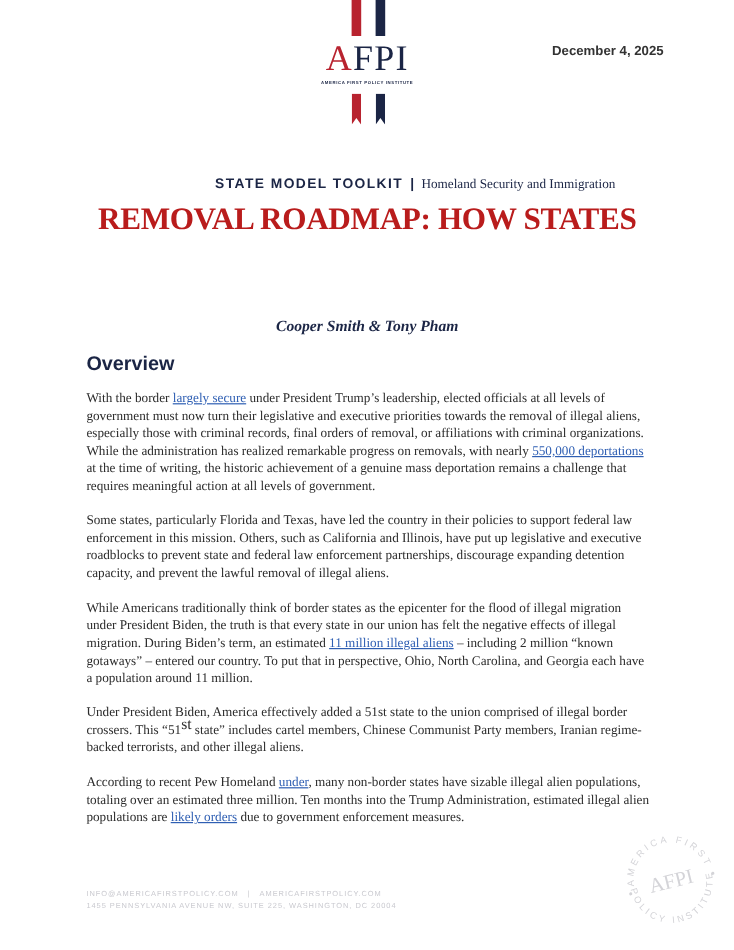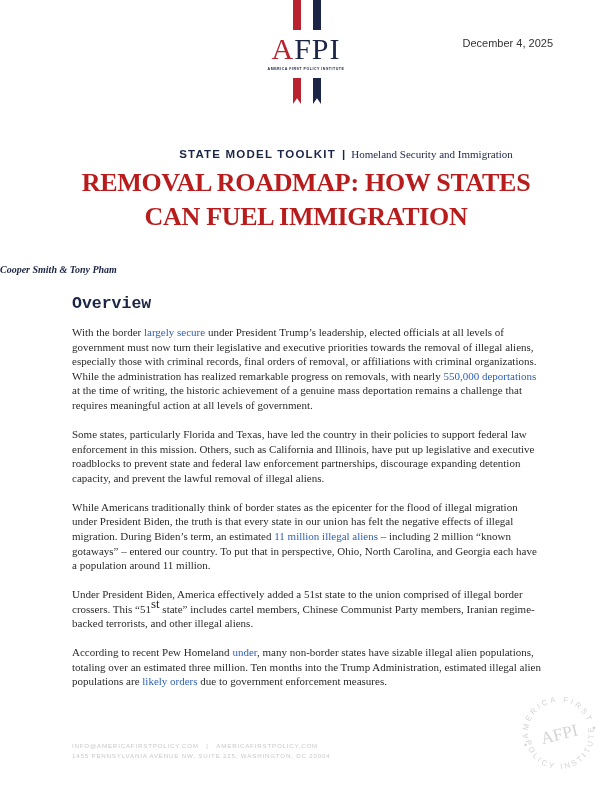--- a/index.html
+++ b/index.html
@@ -13,37 +13,37 @@
     .bar.top { top: 0; height: 30px; }
     .bar.bottom { top: 78px; height: 26px; clip-path: polygon(0 0, 100% 0, 100% 100%, 50% 78%, 0 100%); }
     .bar.red.top, .bar.red.bottom { left: 31px; }
     .bar.navy.top, .bar.navy.bottom { left: 51px; }
     .logo-mark { position: absolute; left: 0; top: 33px; width: 88px; text-align: center;
       font-family: "Liberation Serif", serif; font-size: 30px; font-weight: normal; letter-spacing: 1px; color: #1b2545; line-height: 32px; }
     .logo-mark .a { color: #b8232f; }
     .logo-sub { position: absolute; left: 0; top: 67px; width: 88px; text-align: center;
       font-family: "Liberation Sans", sans-serif; font-size: 3.6px; font-weight: bold; letter-spacing: 0.5px; color: #1b2545; }
 
-    .date { position: absolute; right: 59px; top: 37px; font-family: "Liberation Sans", sans-serif; font-size: 11px; color: #333; }
+    .date { position: absolute; right: 59px; top: 37px; font-family: "Liberation Sans", sans-serif; font-size: 11px; color: #333; font-weight: bold; }
 
     .kicker { position: absolute; left: 0; top: 145px; width: 612px; text-align: center; line-height: 16px; margin-left: 40px; }
     .kicker .toolkit { font-family: "Liberation Sans", sans-serif; font-weight: bold; font-size: 11.5px; letter-spacing: 1.2px; color: #1b2545; }
     .kicker .sep { font-family: "Liberation Sans", sans-serif; font-weight: bold; font-size: 11.5px; color: #1b2545; margin: 0 6px; }
     .kicker .topic { font-family: "Liberation Serif", serif; font-size: 11px; color: #1b2545; }
 
     .title { position: absolute; left: 60px; top: 166px; width: 492px; text-align: center;
       font-family: "Liberation Serif", serif; font-weight: bold; font-size: 26px; line-height: 34px; color: #b91c1c; letter-spacing: -0.3px; }
-    .authors { position: absolute; left: 0; top: 264px; width: 612px; text-align: left;
-      font-family: "Liberation Serif", serif; font-style: italic; font-weight: bold; font-size: 10px; color: #1b2545; }
+    .authors { position: absolute; left: 0; top: 264px; width: 612px; text-align: center;
+      font-family: "Liberation Serif", serif; font-style: italic; font-weight: bold; font-size: 13px; color: #1b2545; }
 
-    .h2 { position: absolute; left: 72px; top: 294px; font-family: Liberation Mono, monospace; font-weight: bold; font-size: 16.5px; color: #1b2545; }
+    .h2 { position: absolute; left: 72px; top: 294px; font-family: Liberation Sans, sans-serif; font-weight: bold; font-size: 16.5px; color: #1b2545; }
 
     .body { position: absolute; left: 72px; top: 325px; width: 470px; font-family: "Liberation Serif", serif; font-size: 11px; line-height: 14.6px; color: #2b2b2b; }
     .body p { margin-bottom: 14.4px; }
-    .body a { color: #2f5fb3; }
+    .body a { color: #2f5fb3; text-decoration: underline; }
     .body sup { font-size: 13px; line-height: 0; }
 
     .footer { position: absolute; left: 72px; top: 741px; font-family: "Liberation Sans", sans-serif; font-size: 6.2px; letter-spacing: 0.8px; color: #c9c9cf; line-height: 10px; }
 
     .seal { position: absolute; left: 516px; top: 690px; width: 86px; height: 86px; transform: rotate(-14deg); }
     .seal svg { width: 100%; height: 100%; }
   </style>
 </head>
 <body>
 
@@ -57,21 +57,20 @@
 </div>
 
 <div class="date">December 4, 2025</div>
 
 <div class="kicker">
   <span class="toolkit">STATE MODEL TOOLKIT</span><span class="sep">|</span><span class="topic">Homeland Security and Immigration</span>
 </div>
 
 <div class="title">
   <div>REMOVAL ROADMAP: HOW STATES</div>
-  <div>CAN FUEL IMMIGRATION</div>
 </div>
 <div class="authors">Cooper Smith &amp; Tony Pham</div>
 
 <div class="h2">Overview</div>
 
 <div class="body">
   <p><span>With the border </span><a>largely secure</a><span> under President Trump’s leadership, elected officials at all levels of government must now turn their legislative and executive priorities towards the removal of illegal aliens, especially those with criminal records, final orders of removal, or affiliations with criminal organizations. While the administration has realized remarkable progress on removals, with nearly </span><a>550,000 deportations</a><span> at the time of writing, the historic achievement of a genuine mass deportation remains a challenge that requires meaningful action at all levels of government.</span></p>
   <p>Some states, particularly Florida and Texas, have led the country in their policies to support federal law enforcement in this mission. Others, such as California and Illinois, have put up legislative and executive roadblocks to prevent state and federal law enforcement partnerships, discourage expanding detention capacity, and prevent the lawful removal of illegal aliens.</p>
   <p><span>While Americans traditionally think of border states as the epicenter for the flood of illegal migration under President Biden, the truth is that every state in our union has felt the negative effects of illegal migration. During Biden’s term, an estimated </span><a>11 million illegal aliens</a><span> – including 2 million “known gotaways” – entered our country. To put that in perspective, Ohio, North Carolina, and Georgia each have a population around 11 million.</span></p>
   <p><span>Under President Biden, America effectively added a 51st state to the union comprised of illegal border crossers. This “51</span><sup>st</sup><span> state” includes cartel members, Chinese Communist Party members, Iranian regime-backed terrorists, and other illegal aliens.</span></p>

